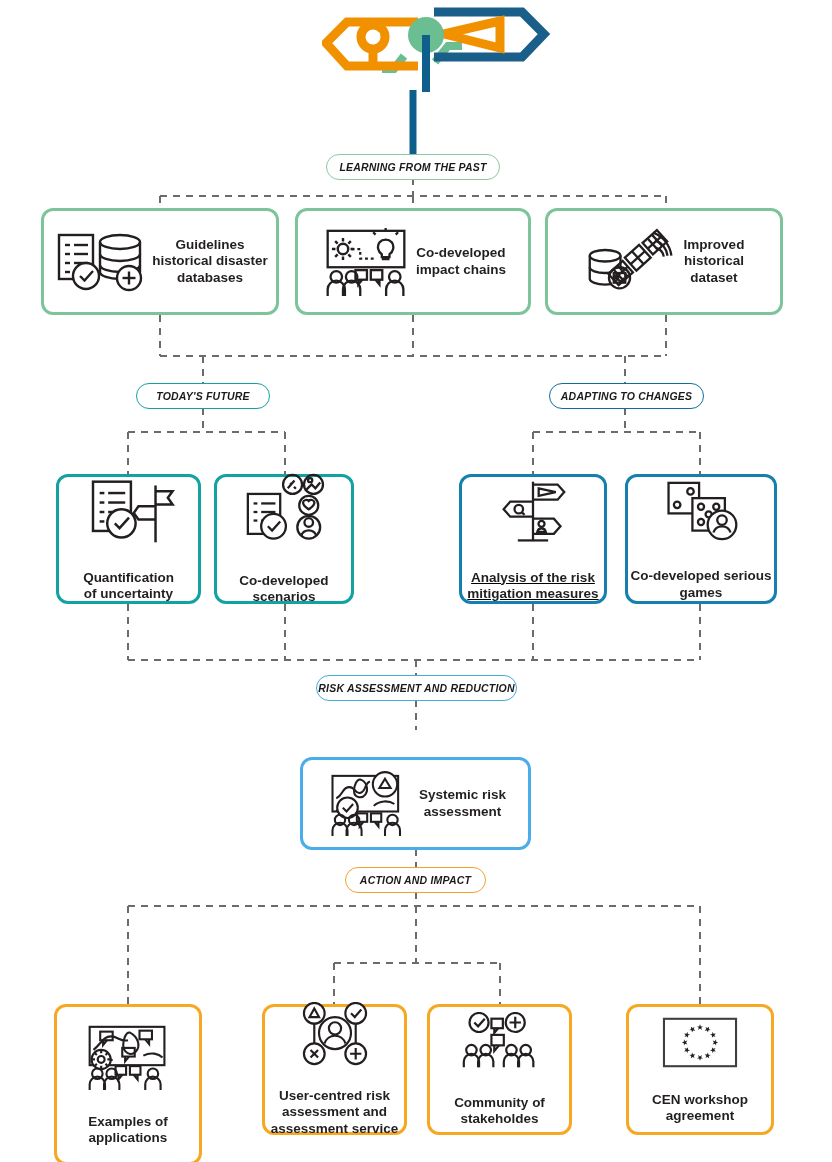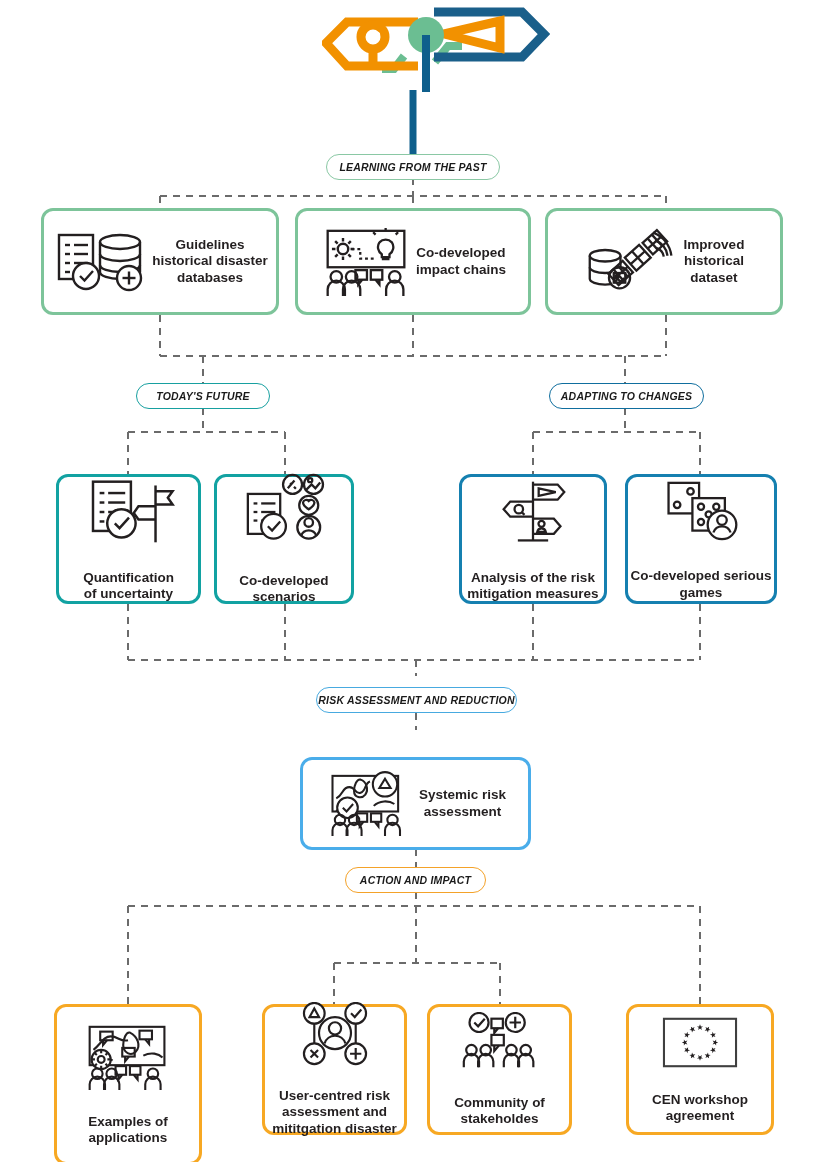--- a/index.html
+++ b/index.html
@@ -42,21 +42,21 @@
     font-weight:bold;
     font-style:italic;
     letter-spacing:0.2px;
     color:#1a1a1a;
     white-space:nowrap;
     padding:12px 14px;
     z-index:5;
   }
   .pill.teal{border-color:#17a0a0;}
   .pill.blue{border-color:#0f6e9e;}
-  .pill.lblue{border-color:#47aae0;margin-top:12px;}
+  .pill.lblue{border-color:#47aae0;}
   .pill.orange{border-color:#f4a229;}
 
   
   .card{
     position:absolute;
     box-sizing:border-box;
     background:#ffffff;
     border:3px solid #7dc49a;
     border-radius:12px;
     display:flex;
@@ -327,21 +327,21 @@
         <circle cx="72" cy="52" r="4.5"></circle>
         <path d="M64 66 a8.5 8.5 0 0 1 16 0"></path>
       </svg>
     </div>
     <div class="lbl">
       <div>Co-developed</div>
       <div>scenarios</div>
     </div>
   </div>
 
-  <div class="card col blue" style="left:459px;top:474px;width:148px;height:130px;">
+  <div class="card col blue" style="left:459px;top:474px;width:148px;height:130px;text-decoration:underline;">
     <div class="ico">
       <svg viewBox="0 0 96 76" width="92" height="72" xmlns="http://www.w3.org/2000/svg" stroke="#231f20" fill="none" stroke-width="2.4">
         <line x1="48" y1="6" x2="48" y2="68"></line>
         <line x1="32" y1="68" x2="64" y2="68"></line>
         <path d="M48 9 h26 l7 8 l-7 8 H48"></path>
         <path d="M54 13 l18 4 l-18 4 Z"></path>
         <path d="M48 27 H24 l-7 8 l7 8 h24"></path>
         <circle cx="33" cy="35" r="4.5"></circle>
         <line x1="36" y1="38" x2="39" y2="41"></line>
         <path d="M48 45 h22 l7 8 l-7 8 H48"></path>
@@ -458,21 +458,21 @@
         <path d="M57 12 l4 4 l7 -8"></path>
         <circle cx="18" cy="55" r="11" fill="#fff"></circle>
         <path d="M14 51 l8 8 M22 51 l-8 8"></path>
         <circle cx="62" cy="55" r="11" fill="#fff"></circle>
         <path d="M62 49 v12 M56 55 h12"></path>
       </svg>
     </div>
     <div class="lbl">
       <div>User-centred risk</div>
       <div>assessment and</div>
-      <div>mititgation disaster</div>
+      <div>assessment service</div>
     </div>
   </div>
 
   <div class="card col orange" style="left:427px;top:1004px;width:145px;height:131px;">
     <div class="ico">
       <svg viewBox="0 0 84 64" width="80" height="61" xmlns="http://www.w3.org/2000/svg" stroke="#231f20" fill="none" stroke-width="2.3">
         <circle cx="20" cy="11" r="10"></circle>
         <path d="M15 11 l4 4 l7 -8"></path>
         <rect x="33" y="7" width="12" height="10"></rect>
         <path d="M36 17 v5 l4 -5"></path>

